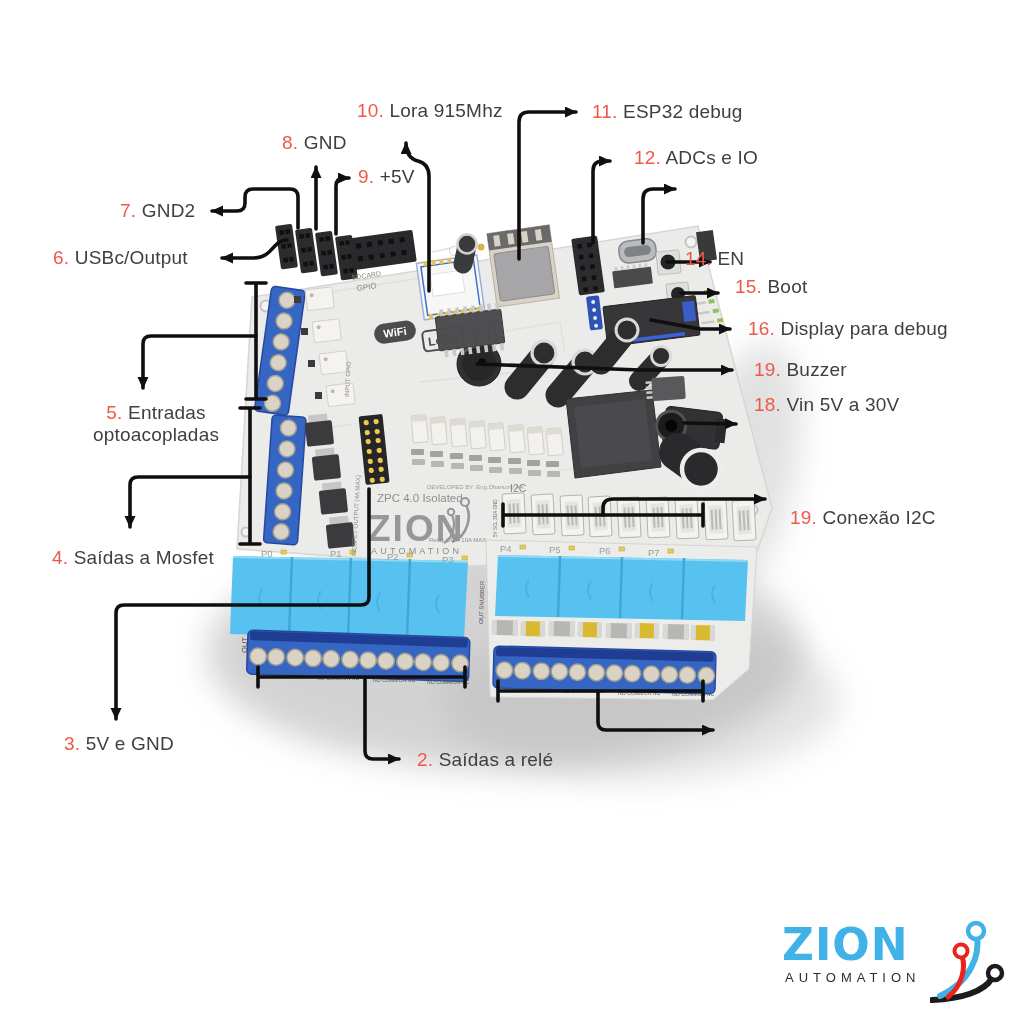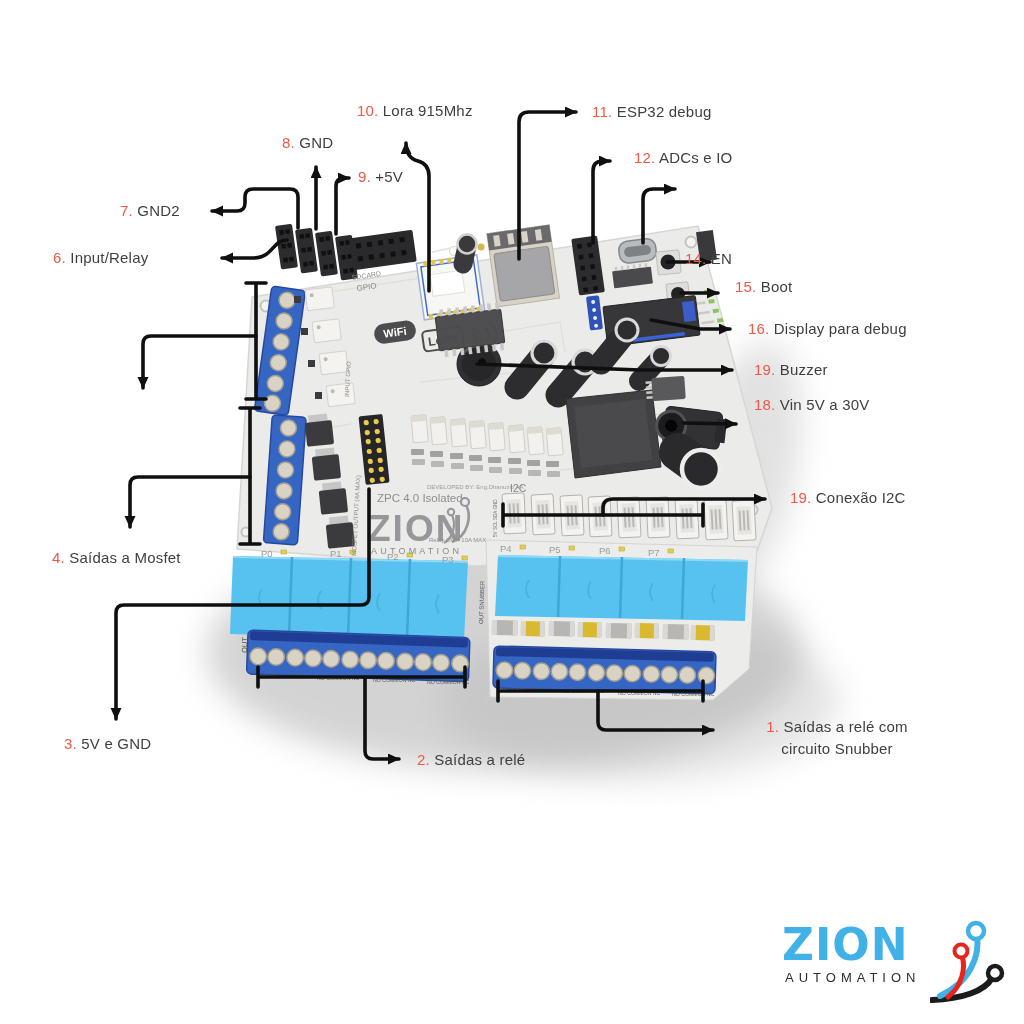--- a/index.html
+++ b/index.html
@@ -1,20 +1,20 @@
 <!DOCTYPE html>
 <html><head>
 <meta charset="utf-8">
 <style>
   html,body{margin:0;padding:0;background:#fff}
   #stage{position:relative;width:1024px;height:1024px;background:#ffffff;overflow:hidden;
          font-family:"Liberation Sans",sans-serif}
   #scene{position:absolute;left:0;top:0;width:1024px;height:1024px}
   svg text{font-family:"Liberation Sans",sans-serif}
-  .callout{position:absolute;font-size:15px;line-height:22px;color:#3f3f3f;
+  .callout{position:absolute;font-size:19px;line-height:22px;color:#3f3f3f;
            white-space:nowrap;letter-spacing:.2px}
   .callout .num{color:#ee5847}
   .callout.multi{white-space:normal;text-align:center}
   .brand{position:absolute;left:782px;top:920px;width:240px;height:102px}
   .brand-name{font-family:"DejaVu Sans",sans-serif;font-weight:bold;font-size:44px;
               line-height:50px;color:#41b2e8;letter-spacing:1px}
   .brand-sub{font-size:13px;letter-spacing:5px;color:#2e2e2e;margin-left:3px;margin-top:0px}
   .brand-mark{position:absolute;left:148px;top:-2px}
 </style>
 </head>
@@ -530,35 +530,35 @@
     <path d="M 240 408 H 260 M 250 408 V 544 M 240 544 H 260"></path>
     <path d="M 250 477 H 138 Q 130 477 130 485 V 527" marker-end="url(#arr)"></path>
     <path d="M 369 489 V 597 Q 369 605 361 605 H 124 Q 116 605 116 613 V 719" marker-end="url(#arr)"></path>
     <path d="M 258 667 V 687 M 258 677 H 465 M 465 667 V 687"></path>
     <path d="M 365 677 V 751 Q 365 759 373 759 H 399" marker-end="url(#arr)"></path>
     <path d="M 498 681 V 701 M 498 691 H 703 M 703 681 V 701"></path>
     <path d="M 598 691 V 722 Q 598 730 606 730 H 713" marker-end="url(#arr)"></path>
   </g>
 </svg>
 
-<div class="callout multi" style="left:725px;top:716px;width:224px">
-  <span class="num">1.</span> <span>Saídas a relé com</span>
-  <div>circuito Snubber</div>
-</div>
 <div class="callout" style="left:417px;top:749px">
   <span class="num">2.</span> <span>Saídas a relé</span>
 </div>
 <div class="callout" style="left:64px;top:733px">
   <span class="num">3.</span> <span>5V e GND</span>
 </div>
 <div class="callout" style="left:52px;top:547px">
   <span class="num">4.</span> <span>Saídas a Mosfet</span>
 </div>
+<div class="callout multi" style="left:81px;top:402px;width:150px">
+  <span class="num">5.</span> <span>Entradas</span>
+  <div>optoacopladas</div>
+</div>
 <div class="callout" style="left:53px;top:247px">
-  <span class="num">6.</span> <span>Input/Relay</span>
+  <span class="num">6.</span> <span>USBc/Output</span>
 </div>
 <div class="callout" style="left:120px;top:200px">
   <span class="num">7.</span> <span>GND2</span>
 </div>
 <div class="callout" style="left:282px;top:132px">
   <span class="num">8.</span> <span>GND</span>
 </div>
 <div class="callout" style="left:358px;top:166px">
   <span class="num">9.</span> <span>+5V</span>
 </div>
@@ -579,21 +579,21 @@
 </div>
 <div class="callout" style="left:748px;top:318px">
   <span class="num">16.</span> <span>Display para debug</span>
 </div>
 <div class="callout" style="left:754px;top:359px">
   <span class="num">19.</span> <span>Buzzer</span>
 </div>
 <div class="callout" style="left:754px;top:394px">
   <span class="num">18.</span> <span>Vin 5V a 30V</span>
 </div>
-<div class="callout" style="left:790px;top:487px">
+<div class="callout" style="left:790px;top:507px">
   <span class="num">19.</span> <span>Conexão I2C</span>
 </div>
 
 <div class="brand">
   <div class="brand-name">ZION</div>
   <div class="brand-sub">AUTOMATION</div>
   <svg class="brand-mark" width="80" height="85" viewBox="0 0 80 85">
     <path d="M 2 82 C 32 81 55 73 62 60" stroke="#1b1b1b" stroke-width="6" fill="none" stroke-linecap="round"></path>
     <circle cx="65" cy="55" r="7" fill="#ffffff" stroke="#1b1b1b" stroke-width="4.5"></circle>
     <path d="M 10 78 C 40 64 50 38 47 18" stroke="#41b2e8" stroke-width="6" fill="none" stroke-linecap="round"></path>

